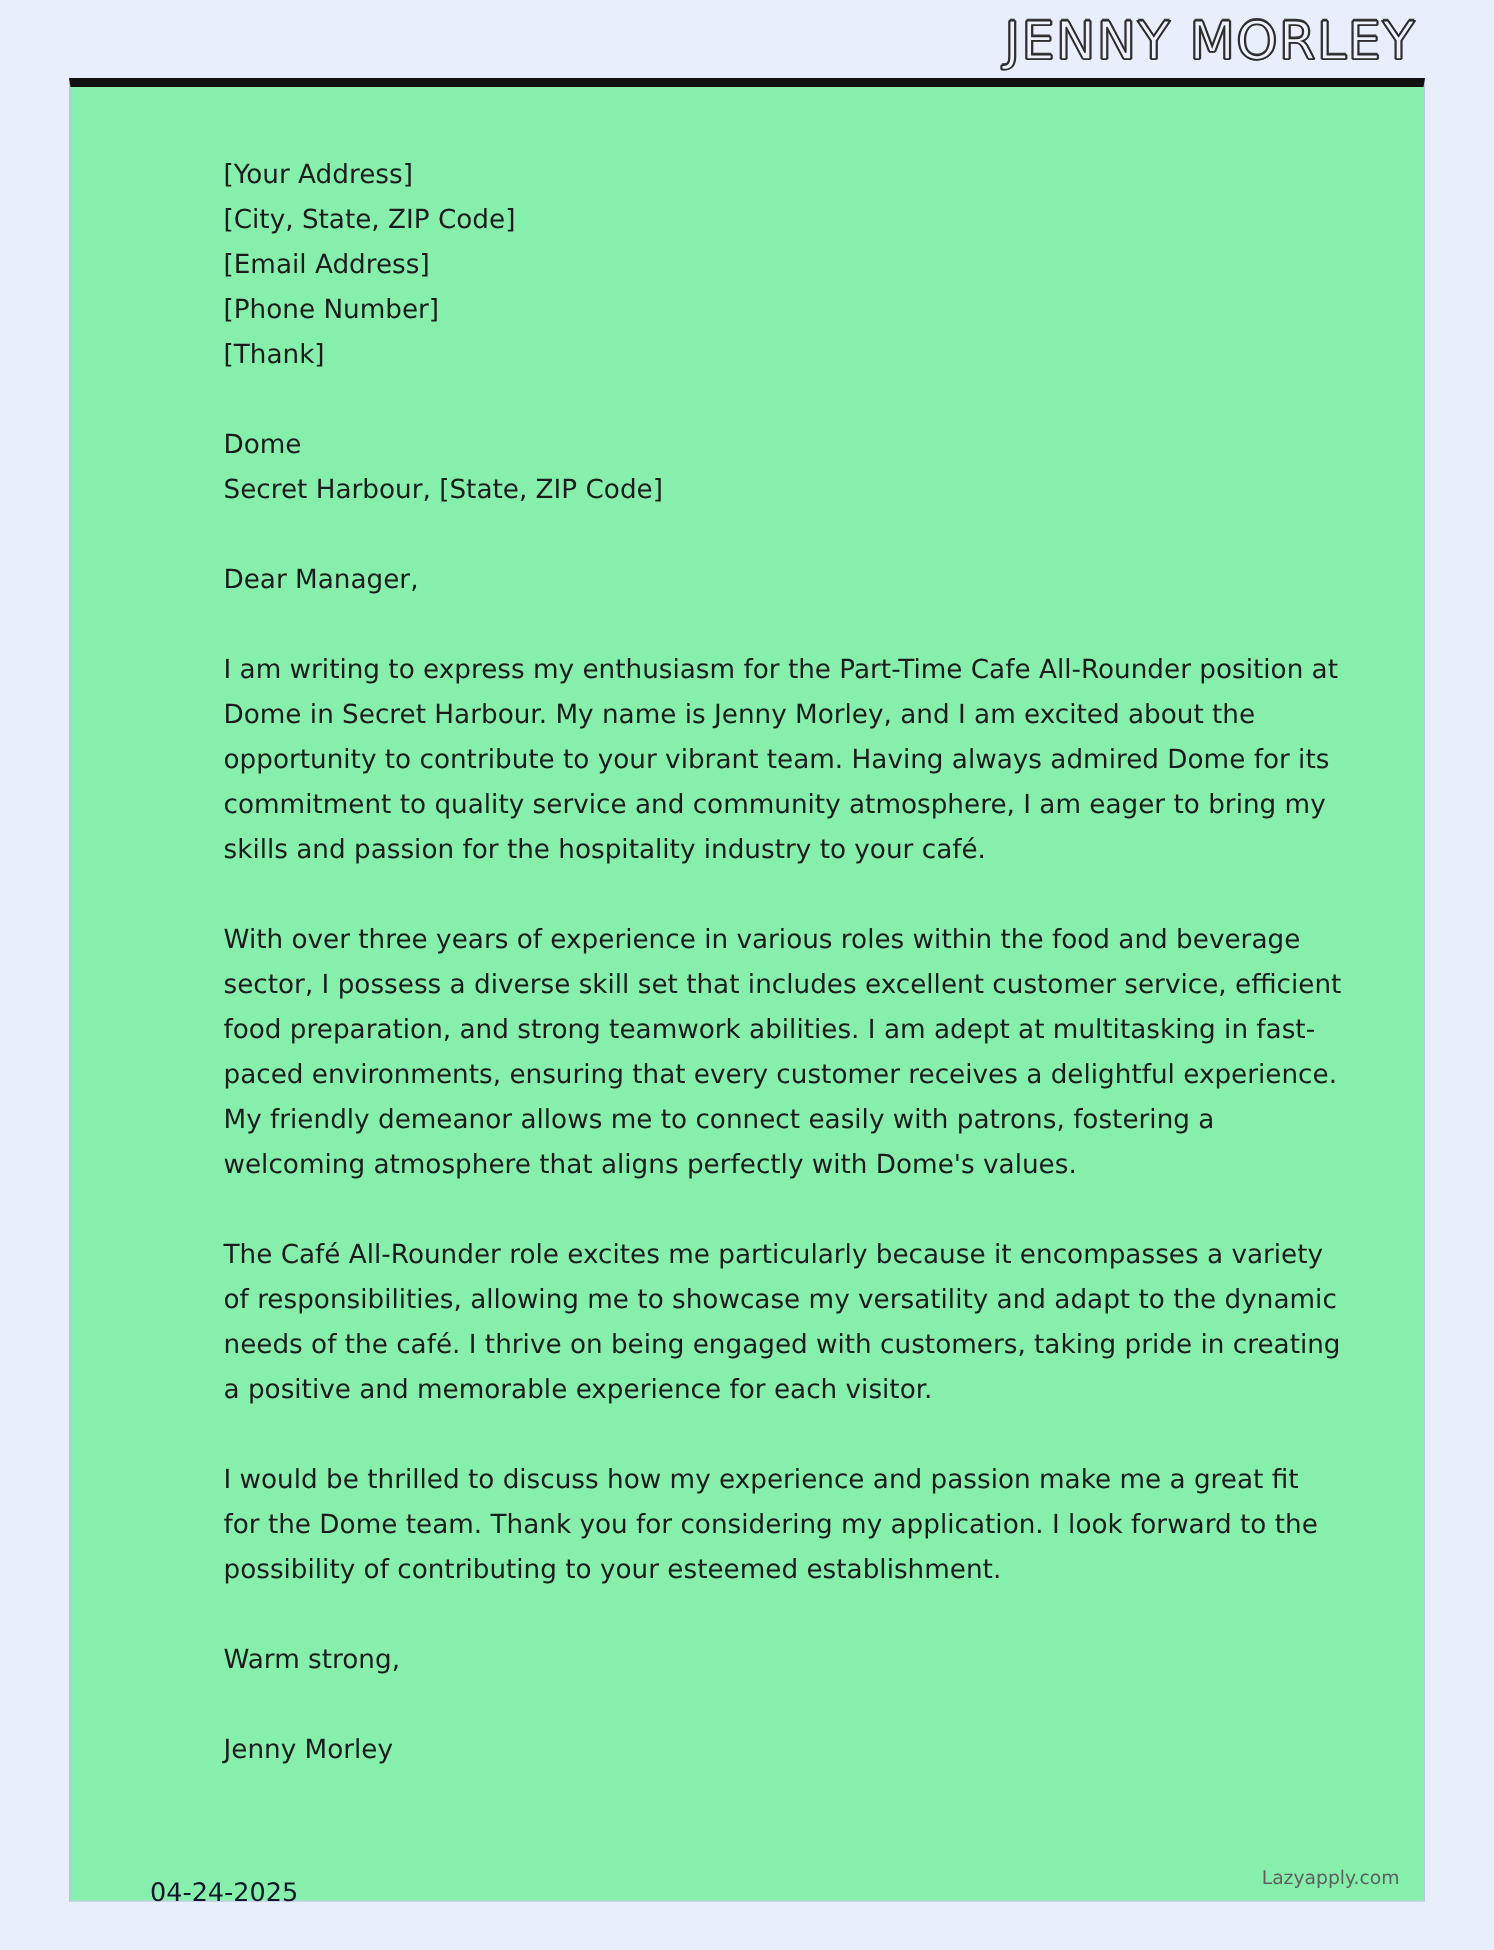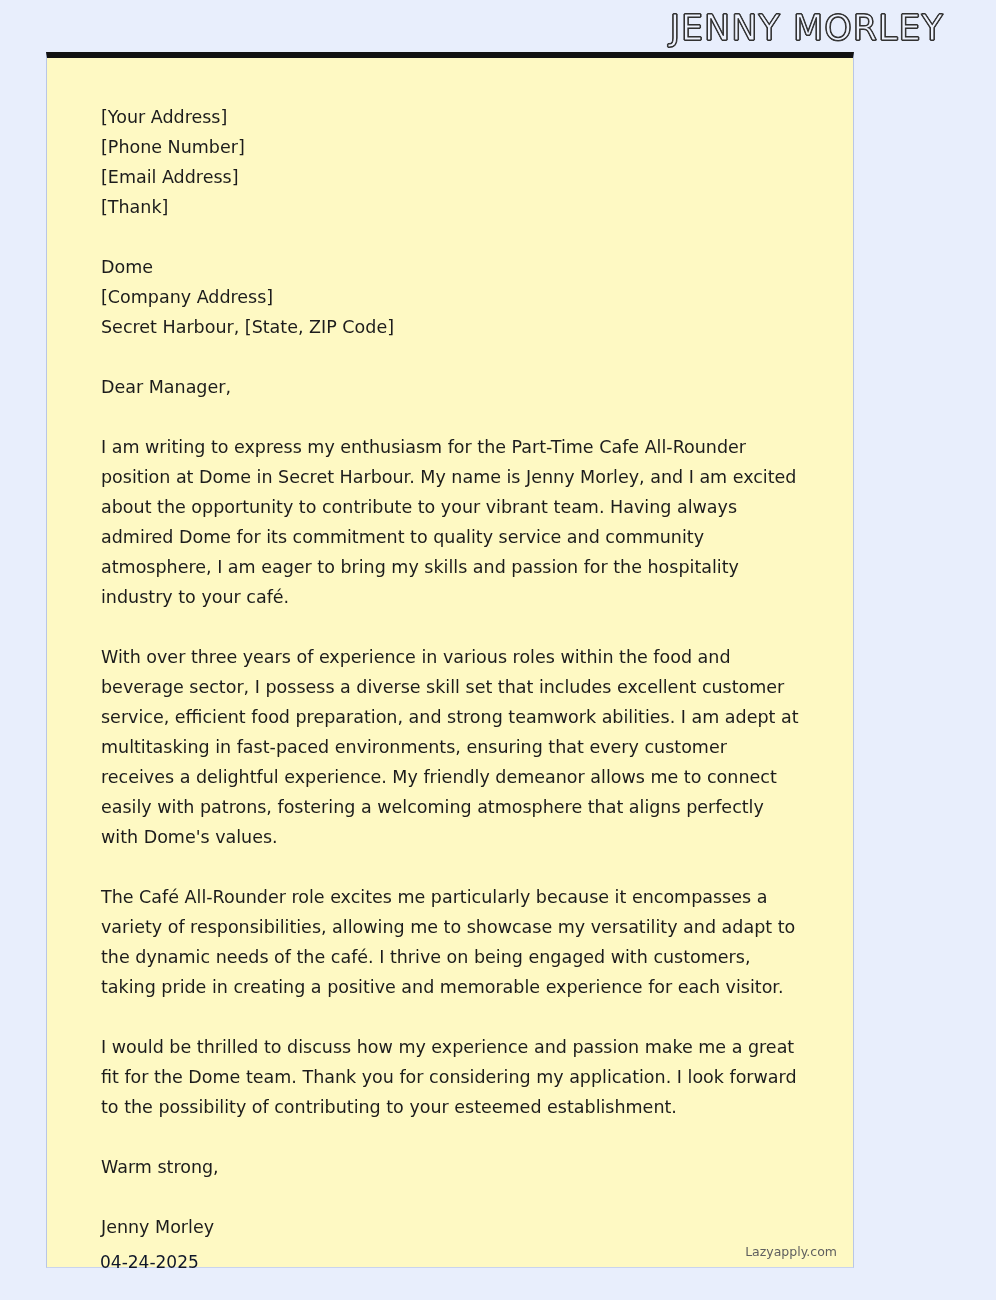--- a/index.html
+++ b/index.html
@@ -36,28 +36,29 @@
     color: #eef2fd;
     -webkit-text-stroke: 1px #2b2b2b;
     text-shadow:
       -1px 0 #3a3a3a, 0 -1px #3a3a3a, 1px 0 #3a3a3a, 0 1px #3a3a3a;
     font-weight: 400;
   }
   .sheet {
     position: absolute;
     left: 46px;
     top: 52px;
-    width: 808px;
+    width: 904px;
     height: 1216px;
-    background: #fef9c3;
+    background: #86efac;
     border-top: 6px solid #121212;
     border-left: 1px solid #b9c6e6;
     border-right: 1px solid #b9c6e6;
     border-bottom: 1px solid #c9d4ee;
     box-sizing: border-box;
+    padding-left: 48px;
   }
   .body-wrap {
     padding: 44px 54px 0 54px;
     font-size: 17.5px;
     line-height: 30px;
     color: #1c1c1c;
   }
   .block {
     margin: 0 0 30px 0;
   }
@@ -94,28 +95,28 @@
 
   <div class="header">
     <div class="header-name">JENNY MORLEY</div>
   </div>
 
   <div class="sheet">
     <div class="body-wrap">
 
       <div class="block lines">
         <div>[Your Address]</div>
+        <div>[City, State, ZIP Code]</div>
+        <div>[Email Address]</div>
         <div>[Phone Number]</div>
-        <div>[Email Address]</div>
         <div>[Thank]</div>
       </div>
 
       <div class="block lines">
         <div>Dome</div>
-        <div>[Company Address]</div>
         <div>Secret Harbour, [State, ZIP Code]</div>
       </div>
 
       <p class="para">Dear Manager,</p>
 
       <p class="para">I am writing to express my enthusiasm for the Part-Time Cafe All-Rounder position at Dome in Secret Harbour. My name is Jenny Morley, and I am excited about the opportunity to contribute to your vibrant team. Having always admired Dome for its commitment to quality service and community atmosphere, I am eager to bring my skills and passion for the hospitality industry to your café.</p>
       <p class="para">With over three years of experience in various roles within the food and beverage sector, I possess a diverse skill set that includes excellent customer service, efficient food preparation, and strong teamwork abilities. I am adept at multitasking in fast-paced environments, ensuring that every customer receives a delightful experience. My friendly demeanor allows me to connect easily with patrons, fostering a welcoming atmosphere that aligns perfectly with Dome's values.</p>
       <p class="para">The Café All-Rounder role excites me particularly because it encompasses a variety of responsibilities, allowing me to showcase my versatility and adapt to the dynamic needs of the café. I thrive on being engaged with customers, taking pride in creating a positive and memorable experience for each visitor.</p>
       <p class="para">I would be thrilled to discuss how my experience and passion make me a great fit for the Dome team. Thank you for considering my application. I look forward to the possibility of contributing to your esteemed establishment.</p>
 

